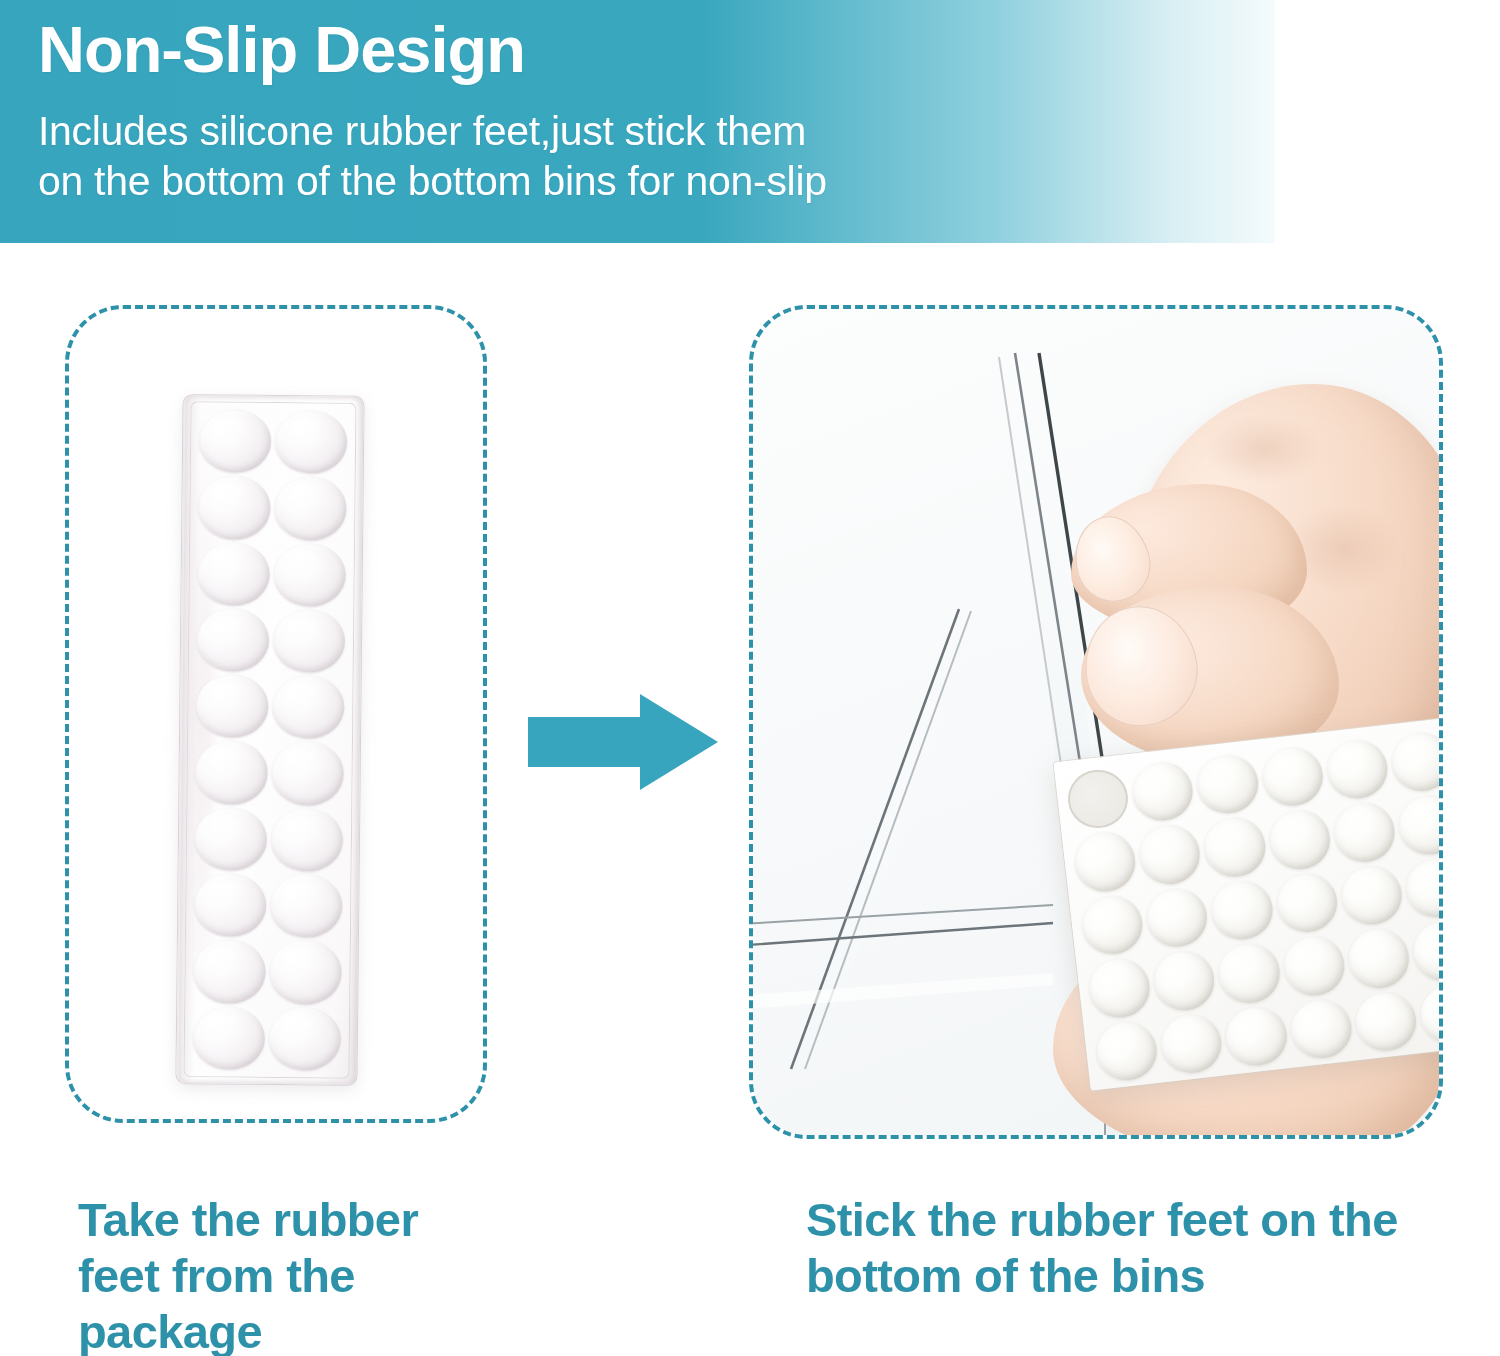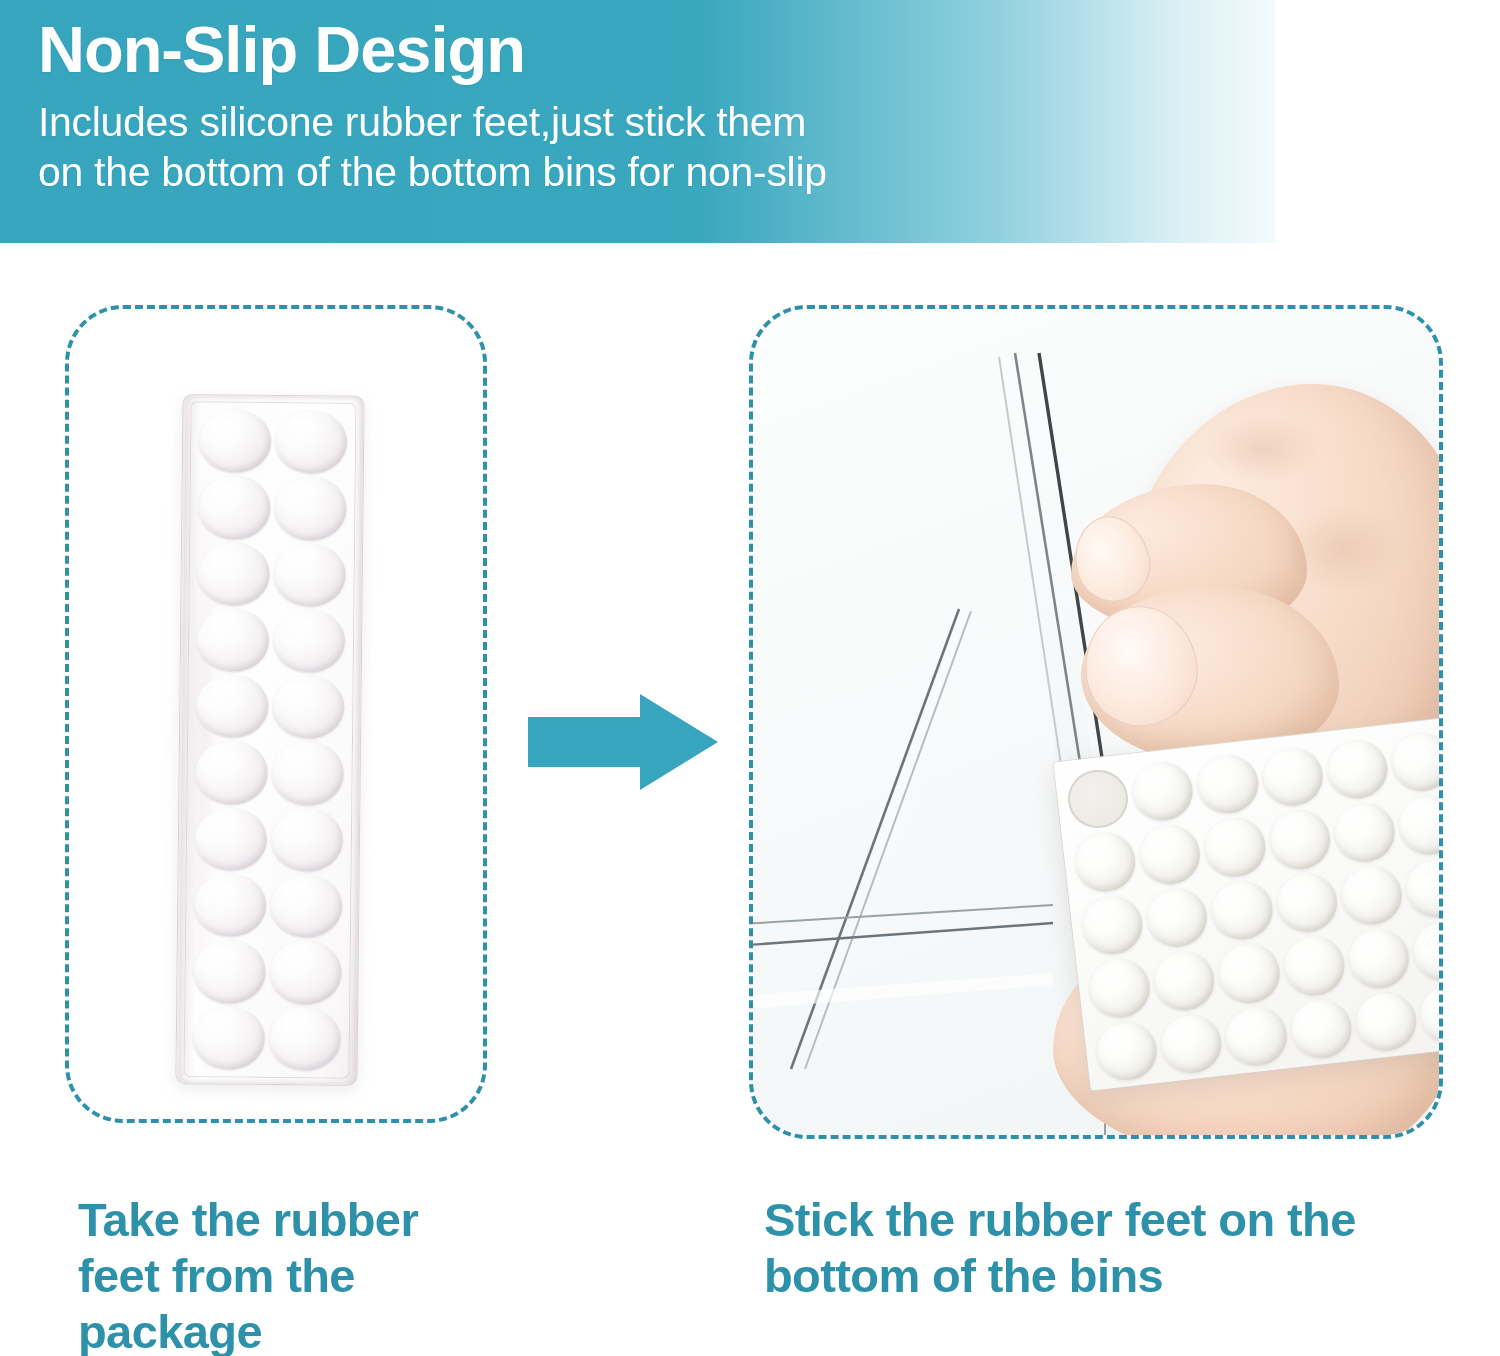--- a/index.html
+++ b/index.html
@@ -20,41 +20,41 @@
   #title{
     color:#ffffff;font-size:65px;line-height:80px;font-weight:bold;
     letter-spacing:-1px;white-space:nowrap;
     text-shadow:0 1px 2px rgba(0,80,100,.10);
   }
   .sub-line{
     color:#ffffff;font-size:41px;line-height:50px;font-weight:400;
     letter-spacing:-.3px;white-space:nowrap;
     text-shadow:0 1px 2px rgba(0,80,100,.08);
   }
-  #sub{margin-top:7px;}
+  #sub{margin-top:16px;}
 
   
   .panel{position:absolute;}
   .dashbox{
     position:absolute;
     border:4px dashed #2d91a9;
     border-radius:58px;
     box-sizing:border-box;
   }
   #panel-left  .dashbox{left:65px; top:305px; width:422px;height:818px;}
   #panel-right .dashbox{left:749px;top:305px; width:694px;height:834px;}
 
   .caption{
     position:absolute;
     color:#2d91a9;
     font-size:47px;line-height:56px;font-weight:bold;
     letter-spacing:-.6px;
   }
   #caption-left {left:78px; top:1192px;width:430px;}
-  #caption-right{left:764px;top:1192px;width:660px;}
+  #caption-right{left:806px;top:1192px;width:660px;}
 
   
   #arrow{position:absolute;left:528px;top:694px;width:190px;height:96px;}
 
   
   #blister{
     position:absolute;left:180px;top:396px;width:180px;height:688px;
     transform:rotate(.6deg);
   }
   #blister .shell{

